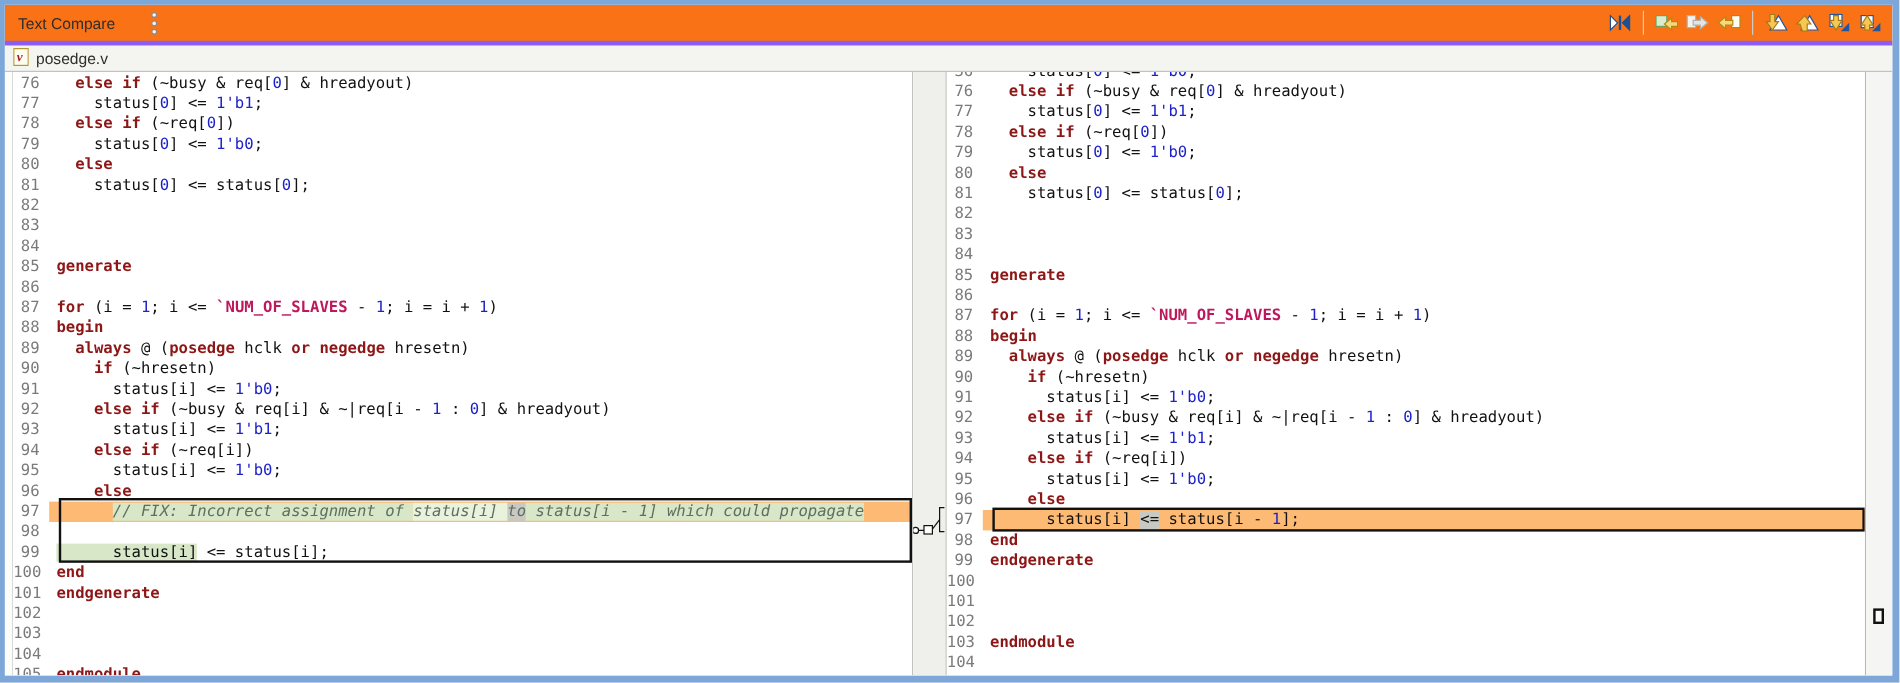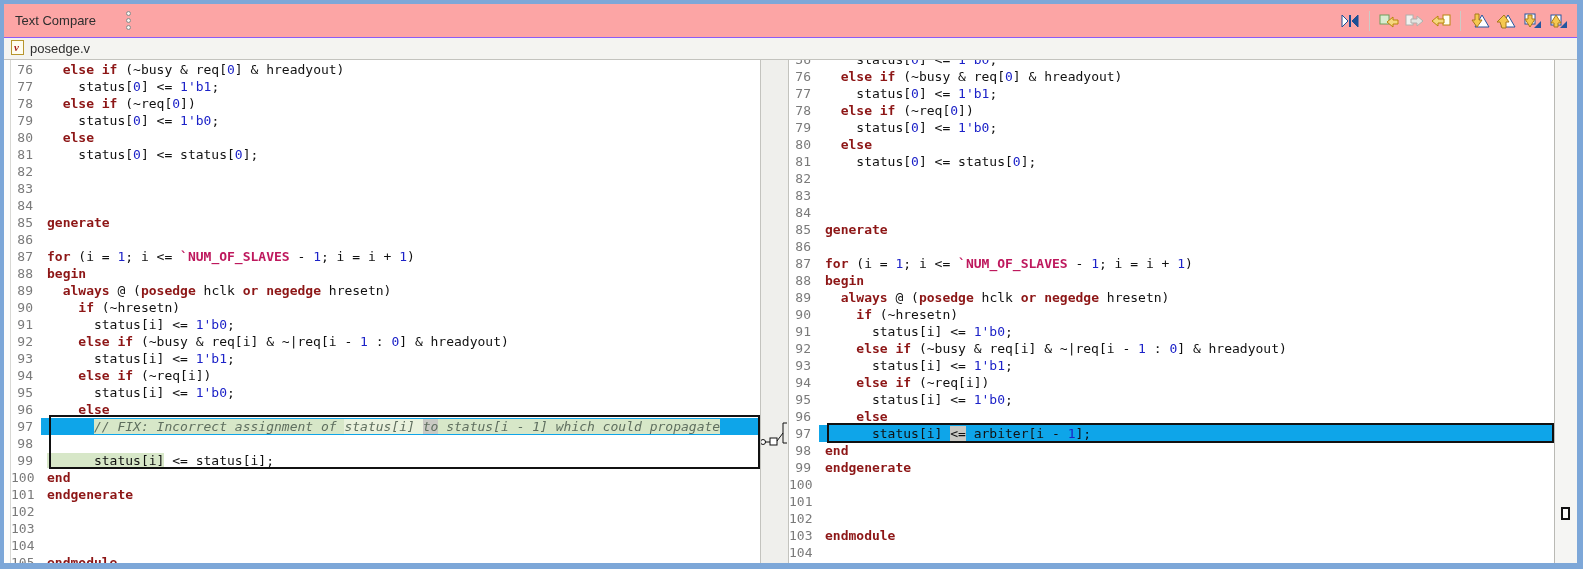--- a/index.html
+++ b/index.html
@@ -6,21 +6,21 @@
   html,body { font-family:"Liberation Sans", sans-serif; }
   #frame {
     width:1583px; height:569px;
     background:#7da7d8;
     padding:4px 6px 6px 4px;
   }
   #app { width:1573px; height:559px; background:#fff; display:flex; flex-direction:column; overflow:hidden; }
 
   
   #toolbar {
-    height:34px; background:#fca5a5; border-bottom:1px solid #8b5cf6;
+    height:34px; background:#f97316; border-bottom:4px solid #8b5cf6;
     display:flex; align-items:center; flex:0 0 auto;
   }
   #toolbar .title { font-size:13px; color:#2e2e2e; padding-left:11px; }
   .handle { display:flex; flex-direction:column; gap:2px; margin-left:30px; }
   .handle i { width:5px; height:5px; border:1px solid #8a8a8a; border-radius:50%; background:#f4f4f1; display:block; }
   #toolbar .spacer { flex:1; }
   .tb-sep { width:1px; height:20px; background:#cccbc6; margin:0 6px; }
   .tb-btn { width:26px; height:24px; display:flex; align-items:center; justify-content:center; background:transparent; border:none; cursor:pointer; }
   .tb-btn svg { display:block; }
   #toolbar .btn-group { display:flex; align-items:center; margin-right:6px; }
@@ -42,21 +42,21 @@
   #overview-ruler { width:22px; background:#f5f5f3; position:relative; }
   #overview-marker { position:absolute; left:6px; top:447px; width:9px; height:13px; border:2px solid #111; background:#fbfbfa; }
 
   
   .code-mount { position:relative; font-family:"DejaVu Sans Mono", monospace; font-size:13px; line-height:17px; }
   #pane-left  .code-mount { padding-top:1px; }
   #pane-right .code-mount { margin-top:-9px; }
   .row { display:flex; height:17px; white-space:pre; }
   .num { width:30px; text-align:right; padding-right:8px; color:#7a7a7a; flex:0 0 auto; }
   .code { padding-left:6px; flex:1; }
-  .row.sel .code { background:#0ea5e9; }
+  .row.sel .code { background:#fdba74; }
   .tk-p { color:#111; }
   .tk-k { color:#8d1616; font-weight:bold; }
   .tk-n { color:#1c22c8; }
   .tk-m { color:#be185d; font-weight:bold; }
   .tk-c { color:#5f6f5f; font-style:italic; }
   .bg-g { background:#d7e7c8; }
   .bg-G { background:#e9f2dd; }
   .bg-x { background:#c9c9c3; }
   .diff-box { position:absolute; left:38px; right:0; border:2px solid #111; pointer-events:none; }
 
@@ -229,21 +229,21 @@
             <div class="row"><span class="num">87</span><span class="code"><span class="tk-k">for</span><span class="tk-p"> (i = </span><span class="tk-n">1</span><span class="tk-p">; i &lt;= </span><span class="tk-m">`NUM_OF_SLAVES</span><span class="tk-p"> - </span><span class="tk-n">1</span><span class="tk-p">; i = i + </span><span class="tk-n">1</span><span class="tk-p">)</span></span></div>
             <div class="row"><span class="num">88</span><span class="code"><span class="tk-k">begin</span></span></div>
             <div class="row"><span class="num">89</span><span class="code"><span class="tk-p">  </span><span class="tk-k">always</span><span class="tk-p"> @ (</span><span class="tk-k">posedge</span><span class="tk-p"> hclk </span><span class="tk-k">or</span><span class="tk-p"> </span><span class="tk-k">negedge</span><span class="tk-p"> hresetn)</span></span></div>
             <div class="row"><span class="num">90</span><span class="code"><span class="tk-p">    </span><span class="tk-k">if</span><span class="tk-p"> (~hresetn)</span></span></div>
             <div class="row"><span class="num">91</span><span class="code"><span class="tk-p">      status[i] &lt;= </span><span class="tk-n">1'b0</span><span class="tk-p">;</span></span></div>
             <div class="row"><span class="num">92</span><span class="code"><span class="tk-p">    </span><span class="tk-k">else if</span><span class="tk-p"> (~busy &amp; req[i] &amp; ~|req[i - </span><span class="tk-n">1</span><span class="tk-p"> : </span><span class="tk-n">0</span><span class="tk-p">] &amp; hreadyout)</span></span></div>
             <div class="row"><span class="num">93</span><span class="code"><span class="tk-p">      status[i] &lt;= </span><span class="tk-n">1'b1</span><span class="tk-p">;</span></span></div>
             <div class="row"><span class="num">94</span><span class="code"><span class="tk-p">    </span><span class="tk-k">else if</span><span class="tk-p"> (~req[i])</span></span></div>
             <div class="row"><span class="num">95</span><span class="code"><span class="tk-p">      status[i] &lt;= </span><span class="tk-n">1'b0</span><span class="tk-p">;</span></span></div>
             <div class="row"><span class="num">96</span><span class="code"><span class="tk-p">    </span><span class="tk-k">else</span></span></div>
-            <div class="row sel"><span class="num">97</span><span class="code"><span class="tk-p">      status[i] </span><span class="tk-p bg-x">&lt;=</span><span class="tk-p"> arbiter[i - </span><span class="tk-n">1</span><span class="tk-p">];</span></span></div>
+            <div class="row sel"><span class="num">97</span><span class="code"><span class="tk-p">      status[i] </span><span class="tk-p bg-x">&lt;=</span><span class="tk-p"> status[i - </span><span class="tk-n">1</span><span class="tk-p">];</span></span></div>
             <div class="row"><span class="num">98</span><span class="code"><span class="tk-k">end</span></span></div>
             <div class="row"><span class="num">99</span><span class="code"><span class="tk-k">endgenerate</span></span></div>
             <div class="row"><span class="num">100</span><span class="code"></span></div>
             <div class="row"><span class="num">101</span><span class="code"></span></div>
             <div class="row"><span class="num">102</span><span class="code"></span></div>
             <div class="row"><span class="num">103</span><span class="code"><span class="tk-k">endmodule</span></span></div>
             <div class="row"><span class="num">104</span><span class="code"></span></div>
             <div class="diff-box" style="top: 372px; height: 20px;"></div>
           </div>
       </div>

